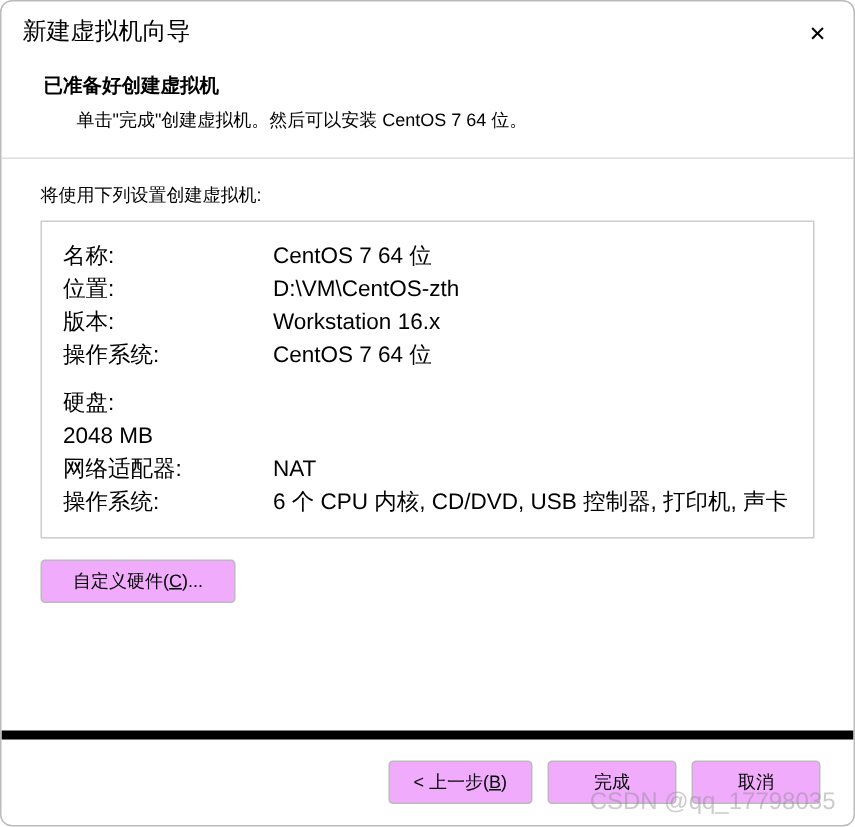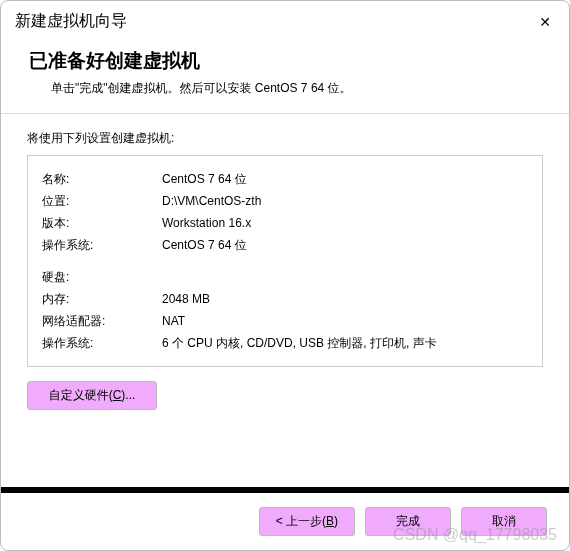--- a/index.html
+++ b/index.html
@@ -29,21 +29,21 @@
       display: flex;
       align-items: center;
       justify-content: center;
       cursor: pointer;
     }
     .header-section {
       padding: 8px 24px 16px 28px;
     }
     .header-section .heading {
       font-weight: bold;
-      font-size: 19px;
+      font-size: 13px;
       margin-bottom: 6px;
     }
     .header-section .subheading {
       font-size: 12px;
       padding-left: 22px;
     }
     .divider {
       border: none;
       border-top: 1px solid #ddd;
       margin: 0;
@@ -57,21 +57,22 @@
       margin-bottom: 8px;
     }
     .settings-panel {
       border: 1px solid #ccc;
       padding: 12px 14px;
       background: #fff;
     }
     .row {
       display: flex;
       line-height: 22px;
-      font-size: 12px;
+      font-size: 15px;
+      gap: 20px;
     }
     .row .label {
       width: 120px;
       flex-shrink: 0;
     }
     .row .value {
       flex: 1;
     }
     .gap { height: 10px; }
     .customize-row {
@@ -148,21 +149,20 @@
       <span class="label">操作系统:</span>
       <span class="value">CentOS 7 64 位</span>
     </div>
 
     <div class="gap"></div>
 
     <div class="row">
       <span class="label">硬盘:</span>
     </div>
     <div class="row">
-      <span class="label">内存:</span>
       <span class="value">2048 MB</span>
     </div>
     <div class="row">
       <span class="label">网络适配器:</span>
       <span class="value">NAT</span>
     </div>
     <div class="row">
       <span class="label">操作系统:</span>
       <span class="value">6 个 CPU 内核, CD/DVD, USB 控制器, 打印机, 声卡</span>
     </div>

